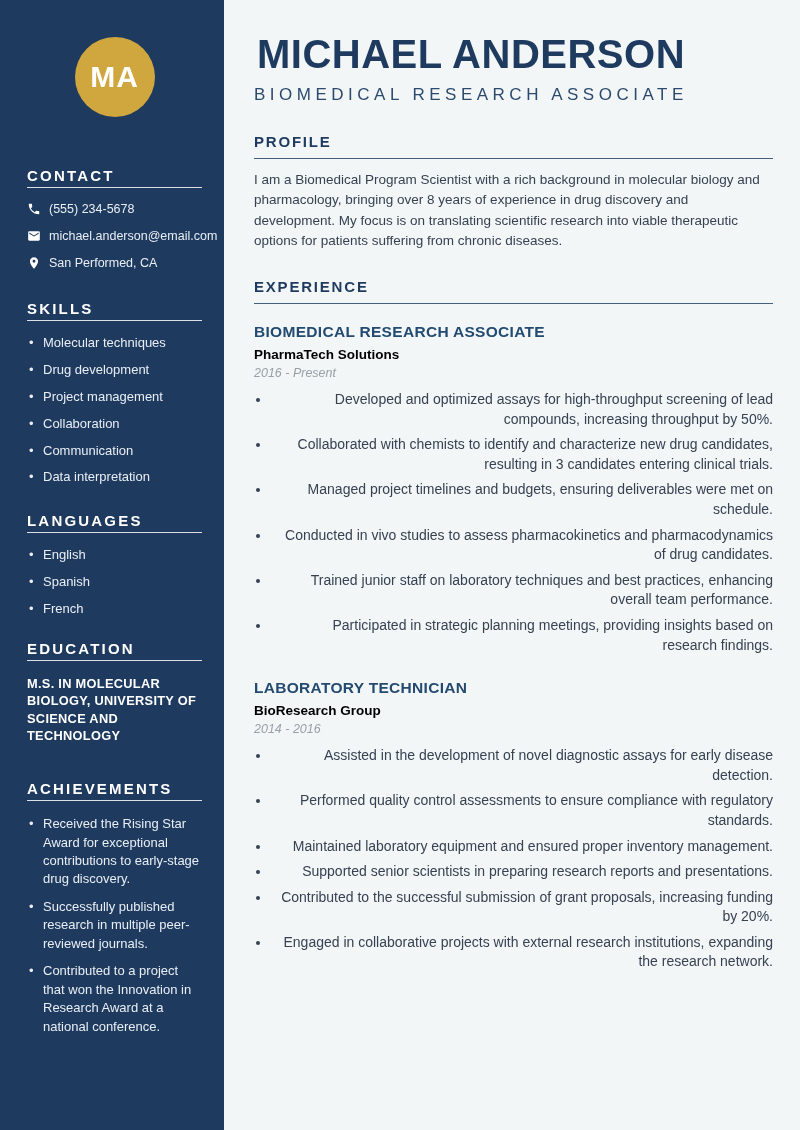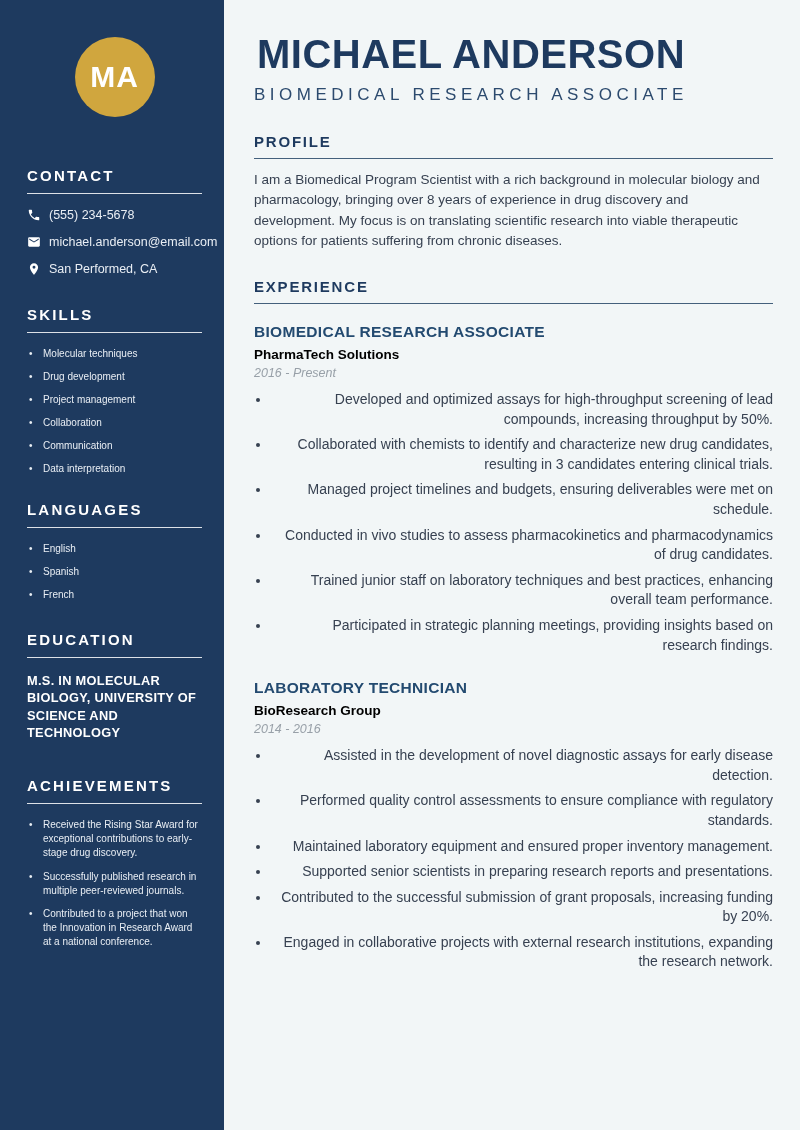--- a/index.html
+++ b/index.html
@@ -25,39 +25,39 @@
     background: #d0a63e;
     display: flex; align-items: center; justify-content: center;
     margin: 0 auto;
   }
   .avatar-initials {
     font-size: 30px; font-weight: bold; color: #ffffff; letter-spacing: 1px;
   }
   .side-heading {
     font-size: 15px; font-weight: bold; letter-spacing: 2.2px;
     color: #ffffff;
-    padding-bottom: 9px;
+    padding-bottom: 3px;
     border-bottom: 1px solid rgba(255,255,255,0.85);
     margin-bottom: 14px;
   }
   .sec-contact      { margin-top: 50px; }
   .sec-skills       { margin-top: 30px; }
   .sec-languages    { margin-top: 26px; }
-  .sec-education    { margin-top: 30px; }
+  .sec-education    { margin-top: 22px; }
   .sec-achievements { margin-top: 36px; }
 
   .contact-row {
     display: flex; align-items: center; gap: 8px;
     font-size: 12.5px; margin-bottom: 13px; color: #e9eef4;
   }
   .contact-row svg { width: 14px; height: 14px; flex: none; fill: #ffffff; }
 
   .side-list {
     list-style: none; margin: 0; padding: 0;
-    font-size: 10px; color: #e9eef4;
+    font-size: 13px; color: #e9eef4;
   }
   .side-list li { position: relative; padding-left: 16px; margin-bottom: 10px; line-height: 1.3; }
   .side-list li::before { content: "•"; position: absolute; left: 2px; color: #e9eef4; }
   .ach-list li { margin-bottom: 9px; line-height: 1.42; }
 
   .degree {
     font-size: 12.8px; font-weight: bold; color: #ffffff;
     line-height: 1.35; letter-spacing: 0.3px;
   }
 

